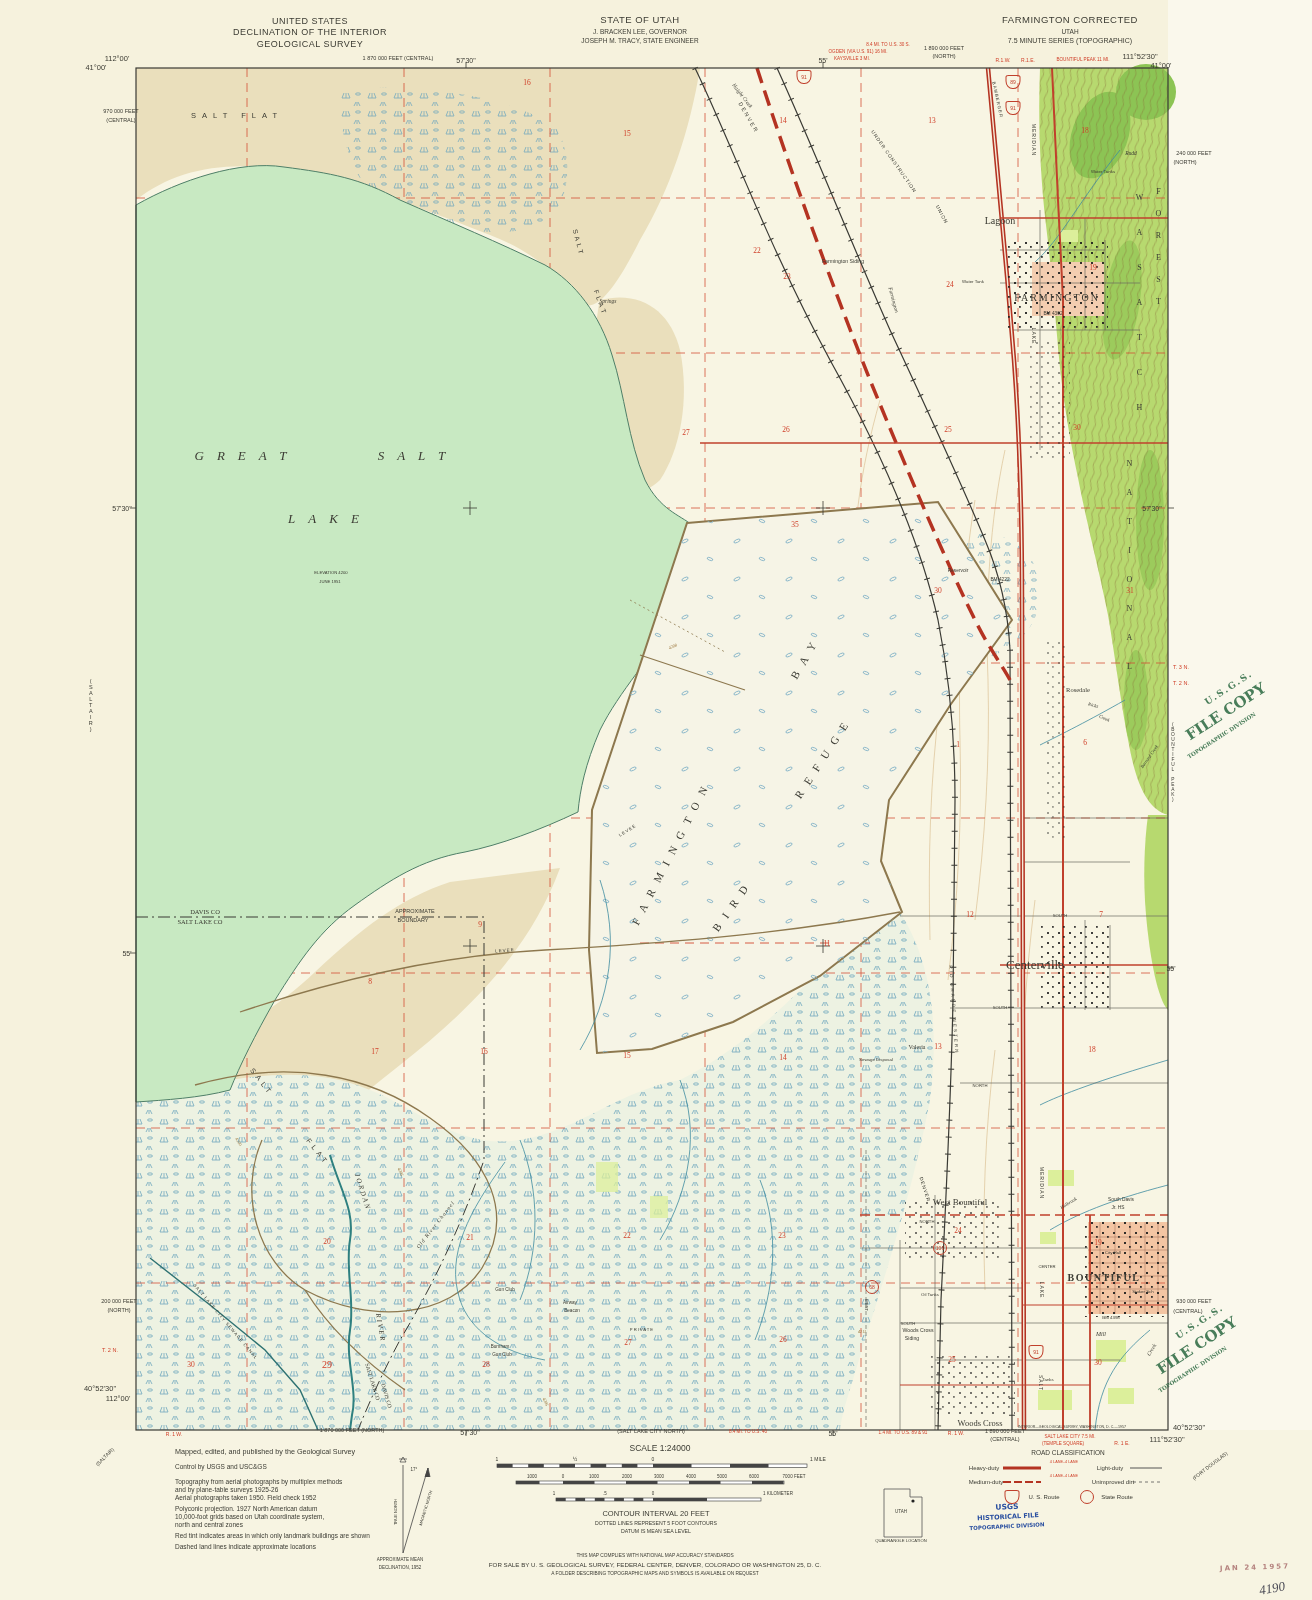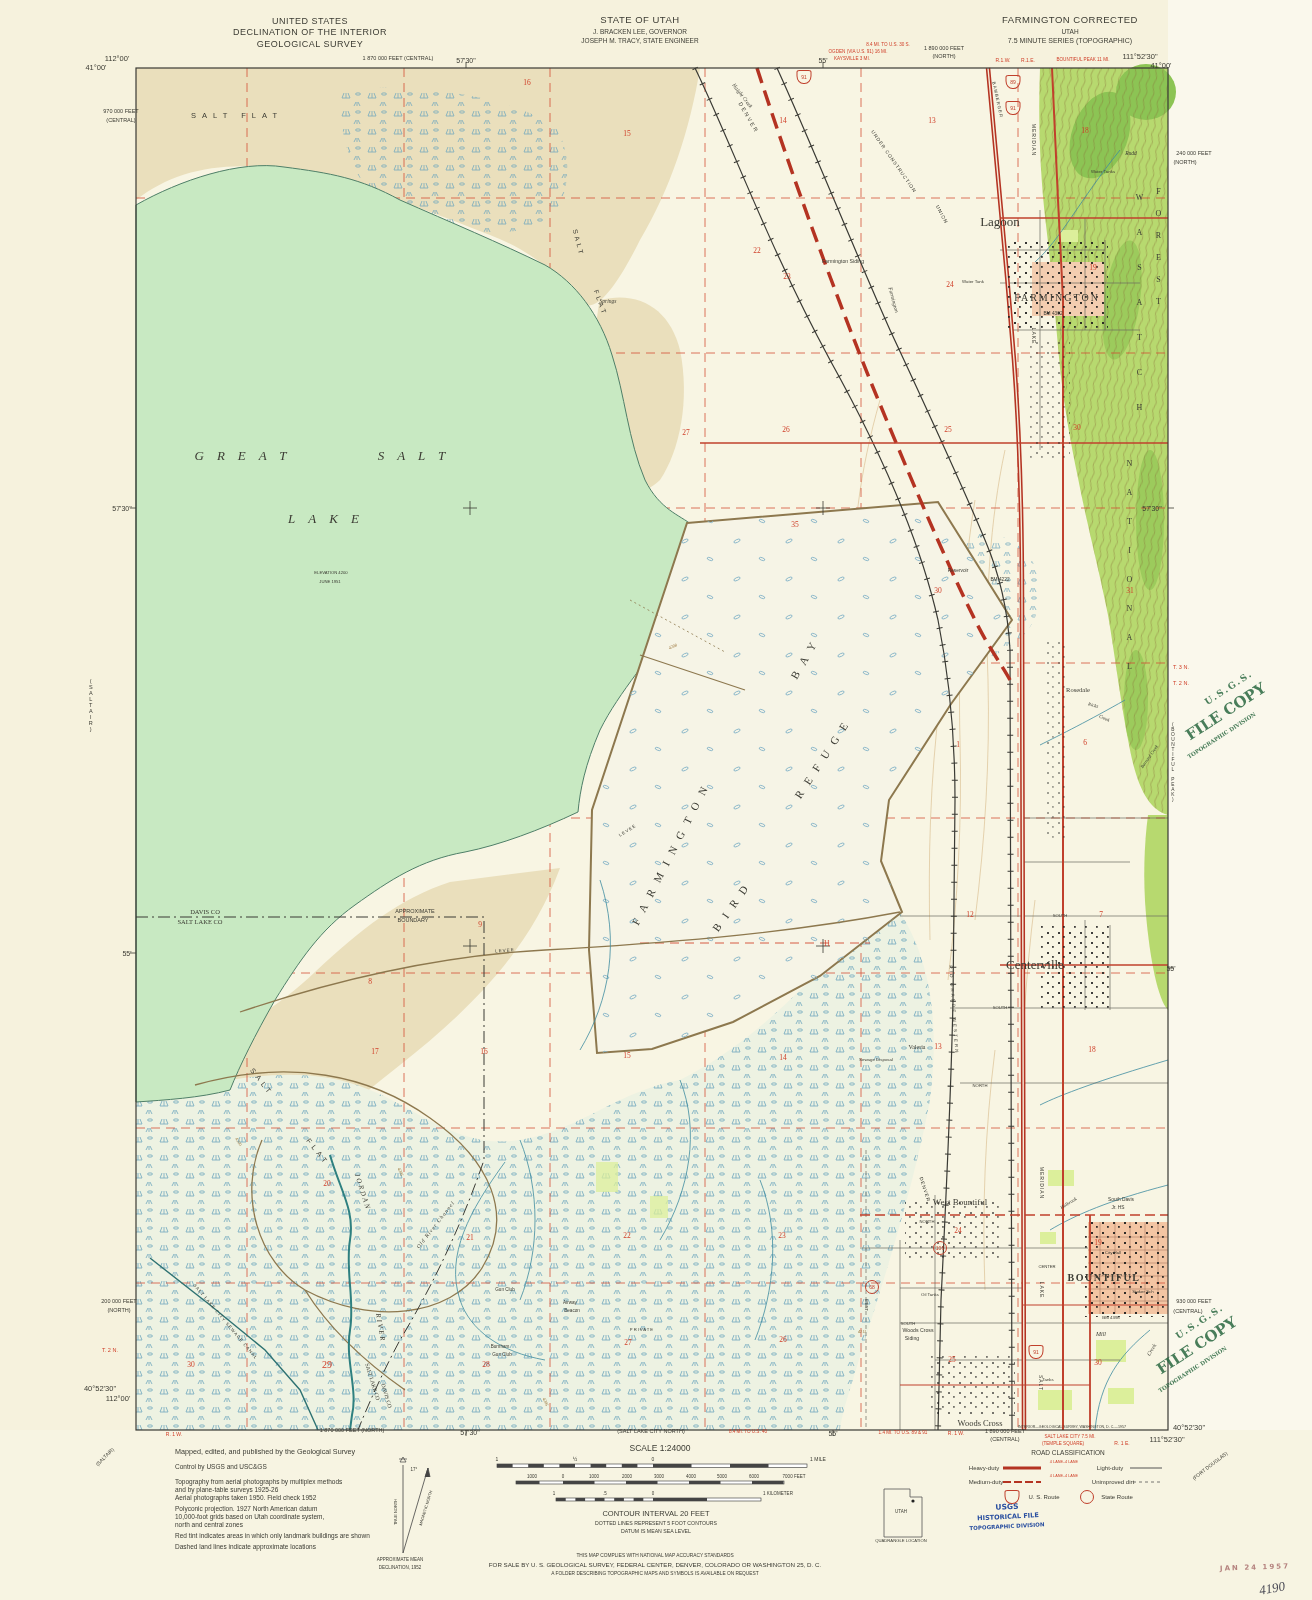--- a/index.html
+++ b/index.html
@@ -318,21 +318,21 @@
       <div class="lbl is" style="left: 608px; top: 302px; font-size: 5.5px; color: rgb(59, 59, 51); transform: translate(-50%, -50%);">Springs</div>
       <div class="lbl is" style="left: 742px; top: 96px; font-size: 5.5px; color: rgb(59, 59, 51); transform: translate(-50%, -50%) rotate(52deg);">Haight Creek</div>
       <div class="lbl sa" style="left: 748px; top: 118px; font-size: 5.5px; color: rgb(59, 59, 51); letter-spacing: 2px; transform: translate(-50%, -50%) rotate(60deg);">DENVER</div>
       <div class="lbl sa" style="left: 893px; top: 162px; font-size: 4.8px; color: rgb(59, 59, 51); letter-spacing: 1px; transform: translate(-50%, -50%) rotate(55deg);">UNDER CONSTRUCTION</div>
       <div class="lbl sa" style="left: 941px; top: 215px; font-size: 4.8px; color: rgb(59, 59, 51); letter-spacing: 1px; transform: translate(-50%, -50%) rotate(62deg);">UNION</div>
       <div class="lbl sa" style="left: 997px; top: 100px; font-size: 4.4px; color: rgb(59, 59, 51); letter-spacing: 1px; transform: translate(-50%, -50%) rotate(78deg);">BAMBERGER</div>
       <div class="lbl sa" style="left: 843px; top: 262px; font-size: 5.2px; color: rgb(59, 59, 51); transform: translate(-50%, -50%);">Farmington Siding</div>
       <div class="lbl sa" style="left: 973px; top: 282px; font-size: 4.4px; color: rgb(59, 59, 51); transform: translate(-50%, -50%);">Water Tank</div>
       <div class="lbl sa" style="left: 1103px; top: 172px; font-size: 4.4px; color: rgb(59, 59, 51); transform: translate(-50%, -50%);">Water Tanks</div>
       <div class="lbl is" style="left: 1131px; top: 154px; font-size: 5.5px; color: rgb(59, 59, 51); transform: translate(-50%, -50%);">Rudd</div>
-      <div class="lbl se" style="left: 1000px; top: 221px; font-size: 13px; color: rgb(59, 59, 51); transform: translate(-50%, -50%);">Lagoon</div>
+      <div class="lbl se" style="left: 1000px; top: 221px; font-size: 10px; color: rgb(59, 59, 51); transform: translate(-50%, -50%);">Lagoon</div>
       <div class="lbl se" style="left: 1057px; top: 298px; font-size: 10px; color: rgb(59, 59, 51); letter-spacing: 2px; transform: translate(-50%, -50%);">FARMINGTON</div>
       <div class="lbl sa" style="left: 1053px; top: 314px; font-size: 4.8px; color: rgb(59, 59, 51); transform: translate(-50%, -50%);">BM 4302</div>
       <div class="lbl is" style="left: 893px; top: 300px; font-size: 5.5px; color: rgb(59, 59, 51); transform: translate(-50%, -50%) rotate(75deg);">Farmington</div>
       <div class="lbl sa" style="left: 1033px; top: 140px; font-size: 5px; color: rgb(59, 59, 51); letter-spacing: 1px; transform: translate(-50%, -50%) rotate(90deg);">MERIDIAN</div>
       <div class="lbl sa" style="left: 1033px; top: 336px; font-size: 5px; color: rgb(59, 59, 51); letter-spacing: 1px; transform: translate(-50%, -50%) rotate(90deg);">LAKE</div>
       <div class="lbl se vert" style="left: 1139px; top: 315px; font-size: 8px; color: rgb(59, 59, 51); letter-spacing: 26px; transform: translate(-50%, -50%);">WASATCH</div>
       <div class="lbl se vert" style="left: 1129px; top: 575px; font-size: 8px; color: rgb(59, 59, 51); letter-spacing: 20px; transform: translate(-50%, -50%);">NATIONAL</div>
       <div class="lbl se vert" style="left: 1158px; top: 253px; font-size: 8px; color: rgb(59, 59, 51); letter-spacing: 13px; transform: translate(-50%, -50%);">FOREST</div>
       <div class="lbl sa" style="left: 958px; top: 571px; font-size: 4.8px; color: rgb(59, 59, 51); transform: translate(-50%, -50%);">Reservoir</div>
       <div class="lbl sa" style="left: 1000px; top: 580px; font-size: 4.8px; color: rgb(59, 59, 51); transform: translate(-50%, -50%);">BM 4222</div>
@@ -427,21 +427,21 @@
       <div class="lbl se" style="left: 1101px; top: 915px; font-size: 7.5px; color: rgb(208, 64, 42); transform: translate(-50%, -50%);">7</div>
       <div class="lbl se" style="left: 480px; top: 925px; font-size: 7.5px; color: rgb(208, 64, 42); transform: translate(-50%, -50%);">9</div>
       <div class="lbl se" style="left: 370px; top: 982px; font-size: 7.5px; color: rgb(208, 64, 42); transform: translate(-50%, -50%);">8</div>
       <div class="lbl se" style="left: 827px; top: 944px; font-size: 7.5px; color: rgb(208, 64, 42); transform: translate(-50%, -50%);">11</div>
       <div class="lbl se" style="left: 375px; top: 1052px; font-size: 7.5px; color: rgb(208, 64, 42); transform: translate(-50%, -50%);">17</div>
       <div class="lbl se" style="left: 484px; top: 1052px; font-size: 7.5px; color: rgb(208, 64, 42); transform: translate(-50%, -50%);">16</div>
       <div class="lbl se" style="left: 627px; top: 1056px; font-size: 7.5px; color: rgb(208, 64, 42); transform: translate(-50%, -50%);">15</div>
       <div class="lbl se" style="left: 783px; top: 1058px; font-size: 7.5px; color: rgb(208, 64, 42); transform: translate(-50%, -50%);">14</div>
       <div class="lbl se" style="left: 938px; top: 1047px; font-size: 7.5px; color: rgb(208, 64, 42); transform: translate(-50%, -50%);">13</div>
       <div class="lbl se" style="left: 1092px; top: 1050px; font-size: 7.5px; color: rgb(208, 64, 42); transform: translate(-50%, -50%);">18</div>
-      <div class="lbl se" style="left: 327px; top: 1184px; font-size: 7.5px; color: rgb(208, 64, 42); transform: translate(-50%, -50%);">20</div>
+      <div class="lbl se" style="left: 327px; top: 1242px; font-size: 7.5px; color: rgb(208, 64, 42); transform: translate(-50%, -50%);">20</div>
       <div class="lbl se" style="left: 470px; top: 1238px; font-size: 7.5px; color: rgb(208, 64, 42); transform: translate(-50%, -50%);">21</div>
       <div class="lbl se" style="left: 627px; top: 1236px; font-size: 7.5px; color: rgb(208, 64, 42); transform: translate(-50%, -50%);">22</div>
       <div class="lbl se" style="left: 782px; top: 1236px; font-size: 7.5px; color: rgb(208, 64, 42); transform: translate(-50%, -50%);">23</div>
       <div class="lbl se" style="left: 958px; top: 1231px; font-size: 7.5px; color: rgb(208, 64, 42); transform: translate(-50%, -50%);">24</div>
       <div class="lbl se" style="left: 1098px; top: 1243px; font-size: 7.5px; color: rgb(208, 64, 42); transform: translate(-50%, -50%);">19</div>
       <div class="lbl se" style="left: 191px; top: 1365px; font-size: 7.5px; color: rgb(208, 64, 42); transform: translate(-50%, -50%);">30</div>
       <div class="lbl se" style="left: 327px; top: 1365px; font-size: 10px; color: rgb(208, 64, 42); transform: translate(-50%, -50%); text-align: right;">29</div>
       <div class="lbl se" style="left: 486px; top: 1365px; font-size: 7.5px; color: rgb(208, 64, 42); transform: translate(-50%, -50%);">28</div>
       <div class="lbl se" style="left: 628px; top: 1343px; font-size: 7.5px; color: rgb(208, 64, 42); transform: translate(-50%, -50%);">27</div>
       <div class="lbl se" style="left: 783px; top: 1340px; font-size: 7.5px; color: rgb(208, 64, 42); transform: translate(-50%, -50%);">26</div>

